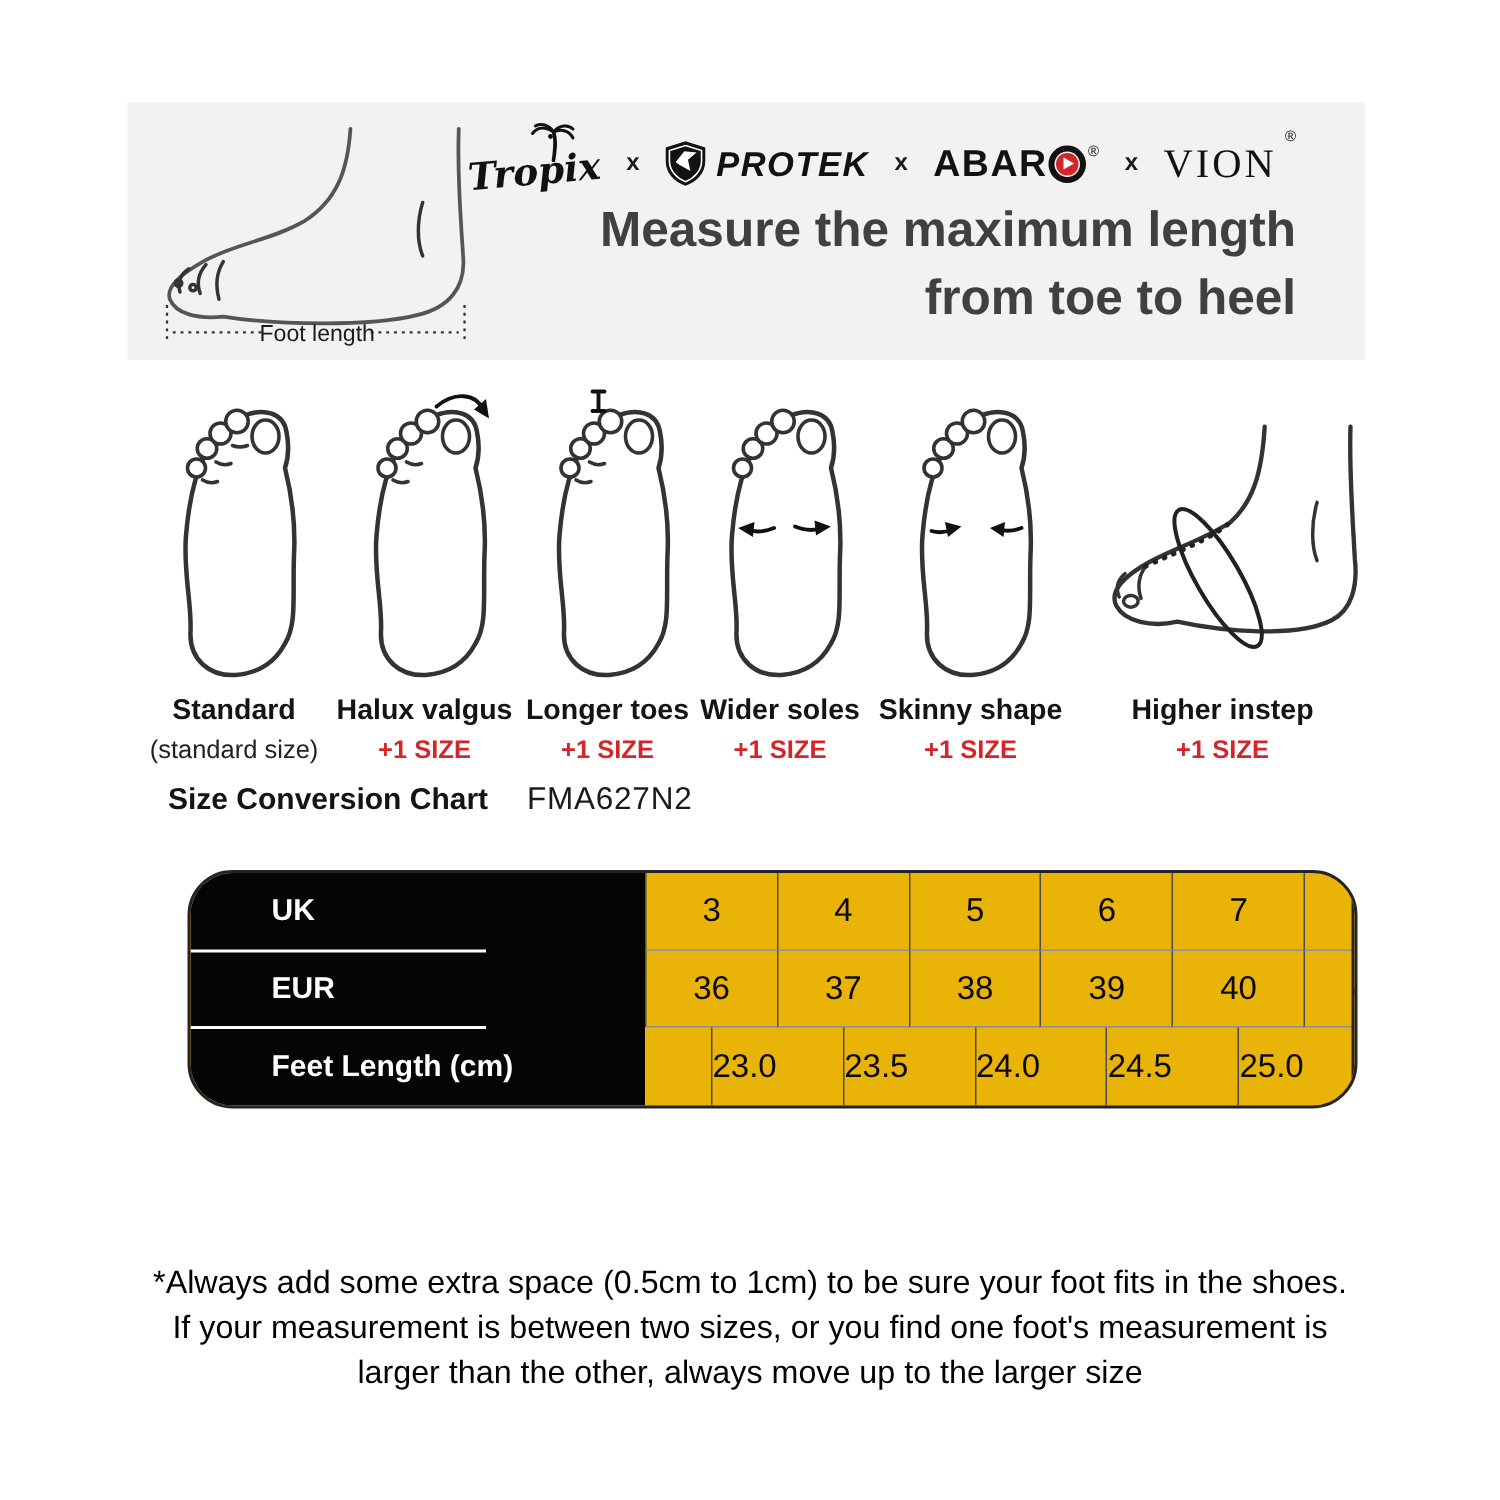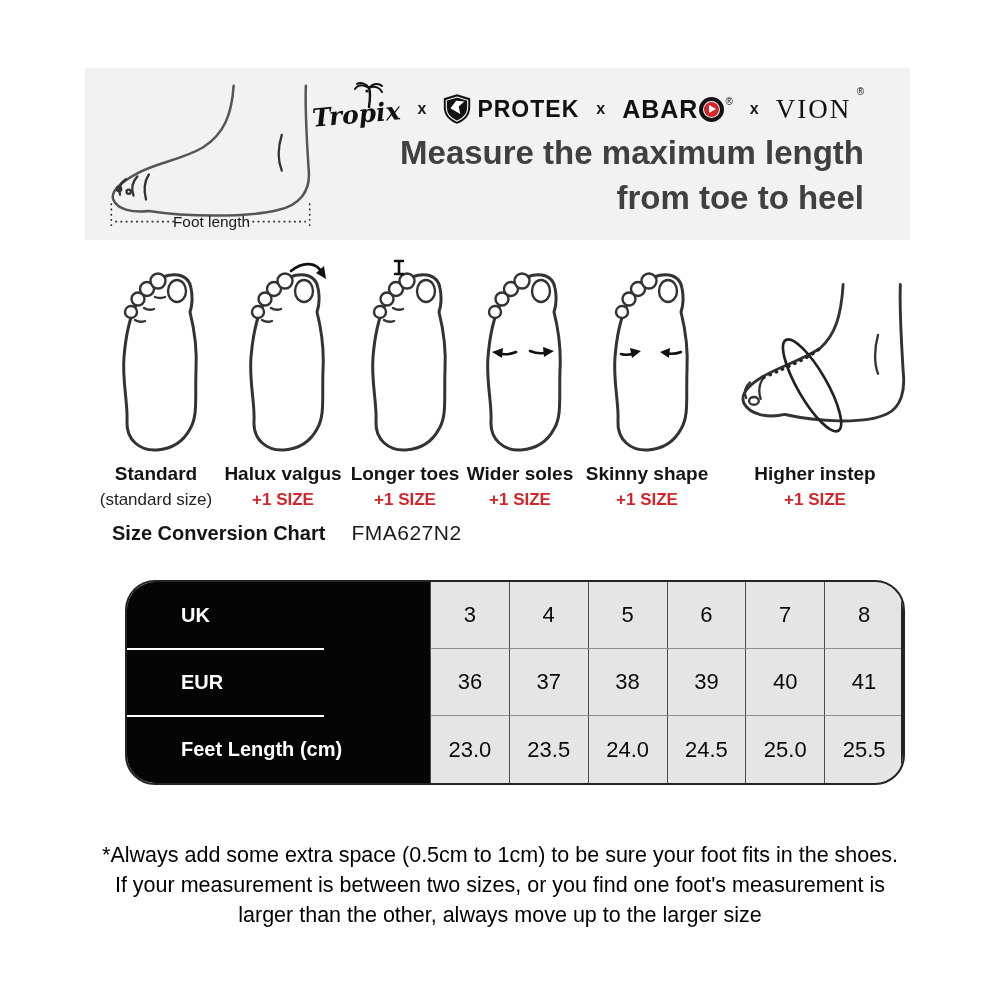--- a/index.html
+++ b/index.html
@@ -8,21 +8,21 @@
 
   
   .banner{position:absolute;left:85px;top:68px;width:825px;height:172px;background:#f2f2f2;}
   .banner-foot{position:absolute;left:8px;top:14px;}
   .brand-row{position:absolute;top:18px;right:46px;height:46px;display:flex;align-items:center;gap:17px;}
   .brand-sep{font-size:16px;font-weight:bold;color:#1a1a1a;}
   .tropix{position:relative;display:flex;align-items:flex-end;padding-top:10px;}
   .tropix-text{font-family:"DejaVu Serif", serif;font-style:italic;font-weight:bold;font-size:25px;transform:rotate(-5deg);letter-spacing:0;}
   .tropix-palm{position:absolute;top:-8px;left:42px;}
   .protek{display:flex;align-items:center;gap:6px;}
-  .protek-text{font-size:23px;font-weight:bold;letter-spacing:1px;}
+  .protek-text{font-size:23px;font-weight:bold;font-style:italic;letter-spacing:1px;}
   .abaro{display:flex;align-items:center;}
   .abaro-text{font-size:25px;font-weight:bold;letter-spacing:1px;}
   .abaro-o{position:relative;display:inline-block;width:17px;height:17px;border:4.5px solid #121212;border-radius:50%;margin-left:1px;}
   .abaro-o .disc{position:absolute;inset:1px;background:#d2262b;border-radius:50%;}
   .abaro-o .tri{position:absolute;left:6px;top:4px;width:0;height:0;border-left:7px solid #fff;border-top:4.5px solid transparent;border-bottom:4.5px solid transparent;}
   .reg{font-size:10px;vertical-align:top;position:relative;top:-8px;margin-left:1px;}
   .vion{font-family:"Liberation Serif", serif;font-size:27px;letter-spacing:2px;font-weight:400;}
   .headline{position:absolute;top:62px;right:46px;width:570px;text-align:right;font-size:33px;line-height:45px;font-weight:bold;color:#404040;letter-spacing:0;}
 
   
@@ -42,27 +42,27 @@
   .banner-foot .outline{fill:#f2f2f2;stroke:#555;stroke-width:2.6;}
   .banner-foot .dash{stroke:#333;stroke-width:1.6;stroke-dasharray:2 3.4;fill:none;}
   .banner-foot text{font-family:"Liberation Sans", sans-serif;font-size:16px;fill:#1a1a1a;}
 
   
   .chart-title-row{position:absolute;left:112px;top:521px;display:flex;align-items:baseline;gap:26px;}
   .chart-title{font-size:20px;font-weight:bold;color:#141414;}
   .model-code{font-size:21px;color:#1a1a1a;letter-spacing:0.5px;}
 
   
-  .size-table{position:absolute;left:125px;top:580px;width:780px;height:205px;border:2px solid #242424;border-radius:30px;overflow:hidden;display:flex;background:#e5e5e5;box-sizing:border-box;}
+  .size-table{position:absolute;left:125px;top:580px;width:780px;height:159px;border:2px solid #242424;border-radius:30px;overflow:hidden;display:flex;background:#eab308;box-sizing:border-box;}
   .tbl-left{width:303px;background:#050505;display:grid;grid-template-rows:repeat(3,1fr);position:relative;flex-shrink:0;}
   .tbl-left .lbl{display:flex;align-items:center;padding-left:54px;color:#fff;font-weight:bold;font-size:20px;position:relative;}
   .tbl-left .lbl.divided::after{content:"";position:absolute;left:0;bottom:-1px;width:197px;height:2px;background:#fff;}
   .tbl-grid{flex:1;display:grid;grid-template-columns:repeat(6,1fr);grid-template-rows:repeat(3,1fr);}
   .cell{display:flex;align-items:center;justify-content:center;font-size:22px;color:#0a0a0a;border-left:1.6px solid #4d4d4d;border-bottom:1.6px solid #8f8f8f;}
-  .cell.lastrow{border-bottom:none;}
+  .cell.lastrow{border-bottom:none;margin-left:44px;}
   .tbl-right-line{position:absolute;top:0;bottom:0;right:0;width:2px;background:#242424;}
 
   
   .footnote{position:absolute;left:0;top:840px;width:1000px;text-align:center;font-size:21.5px;line-height:30px;color:#000;font-weight:500;}
 </style>
 </head>
 <body>
 
 <div class="page">
 

